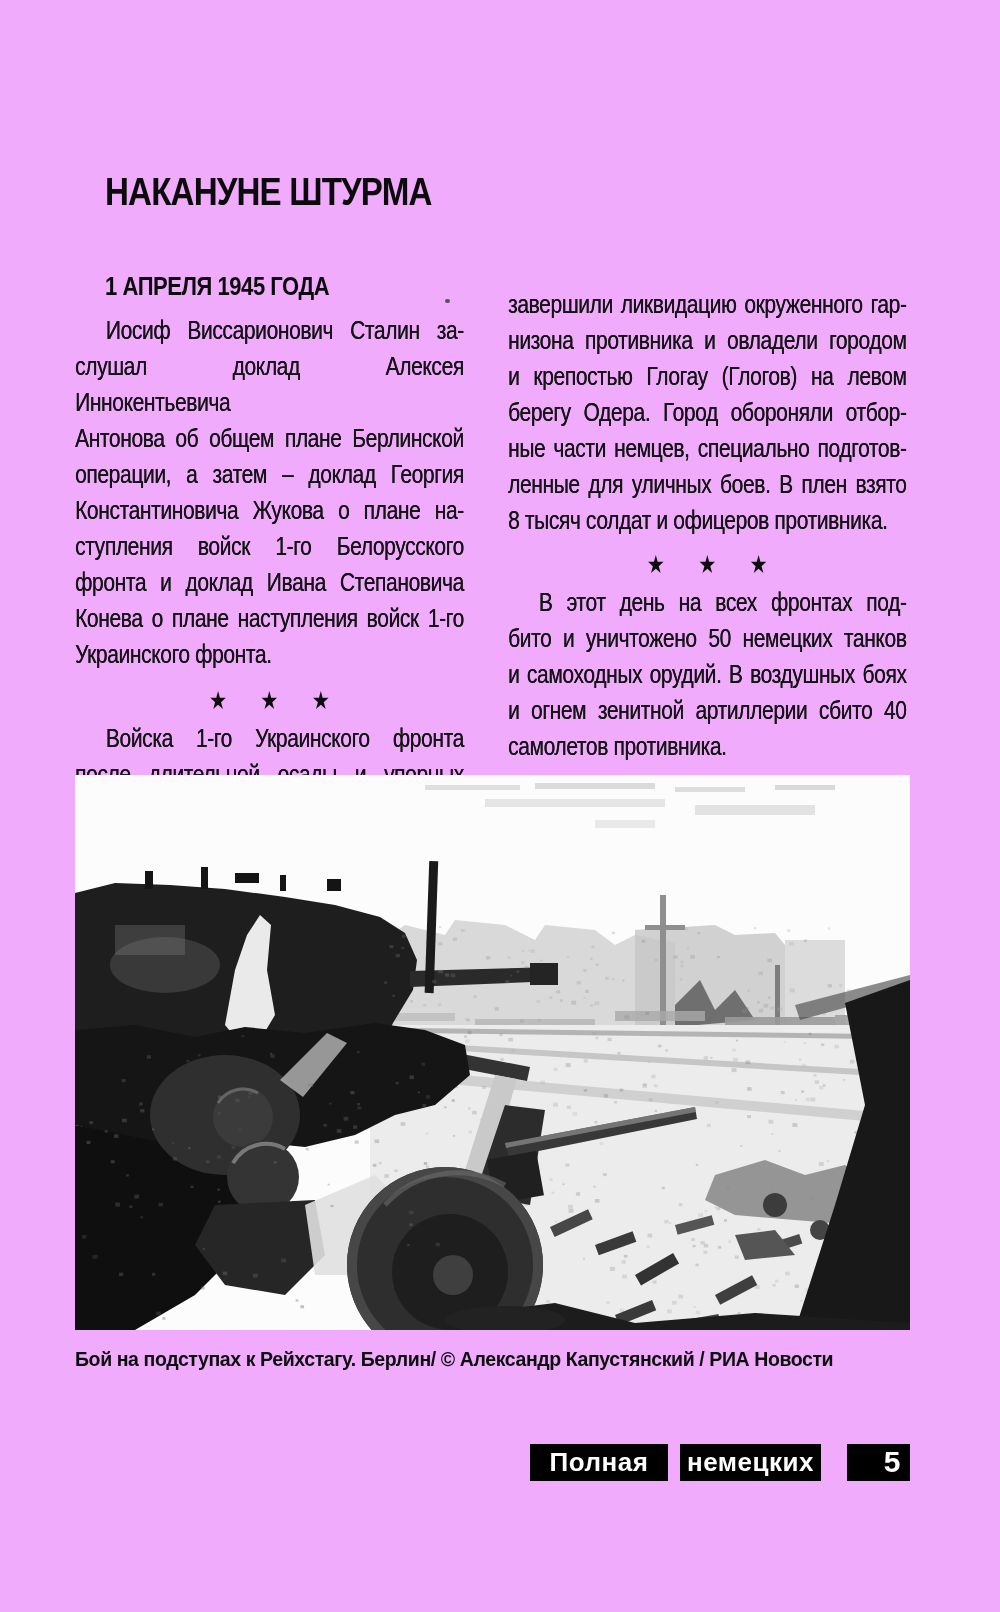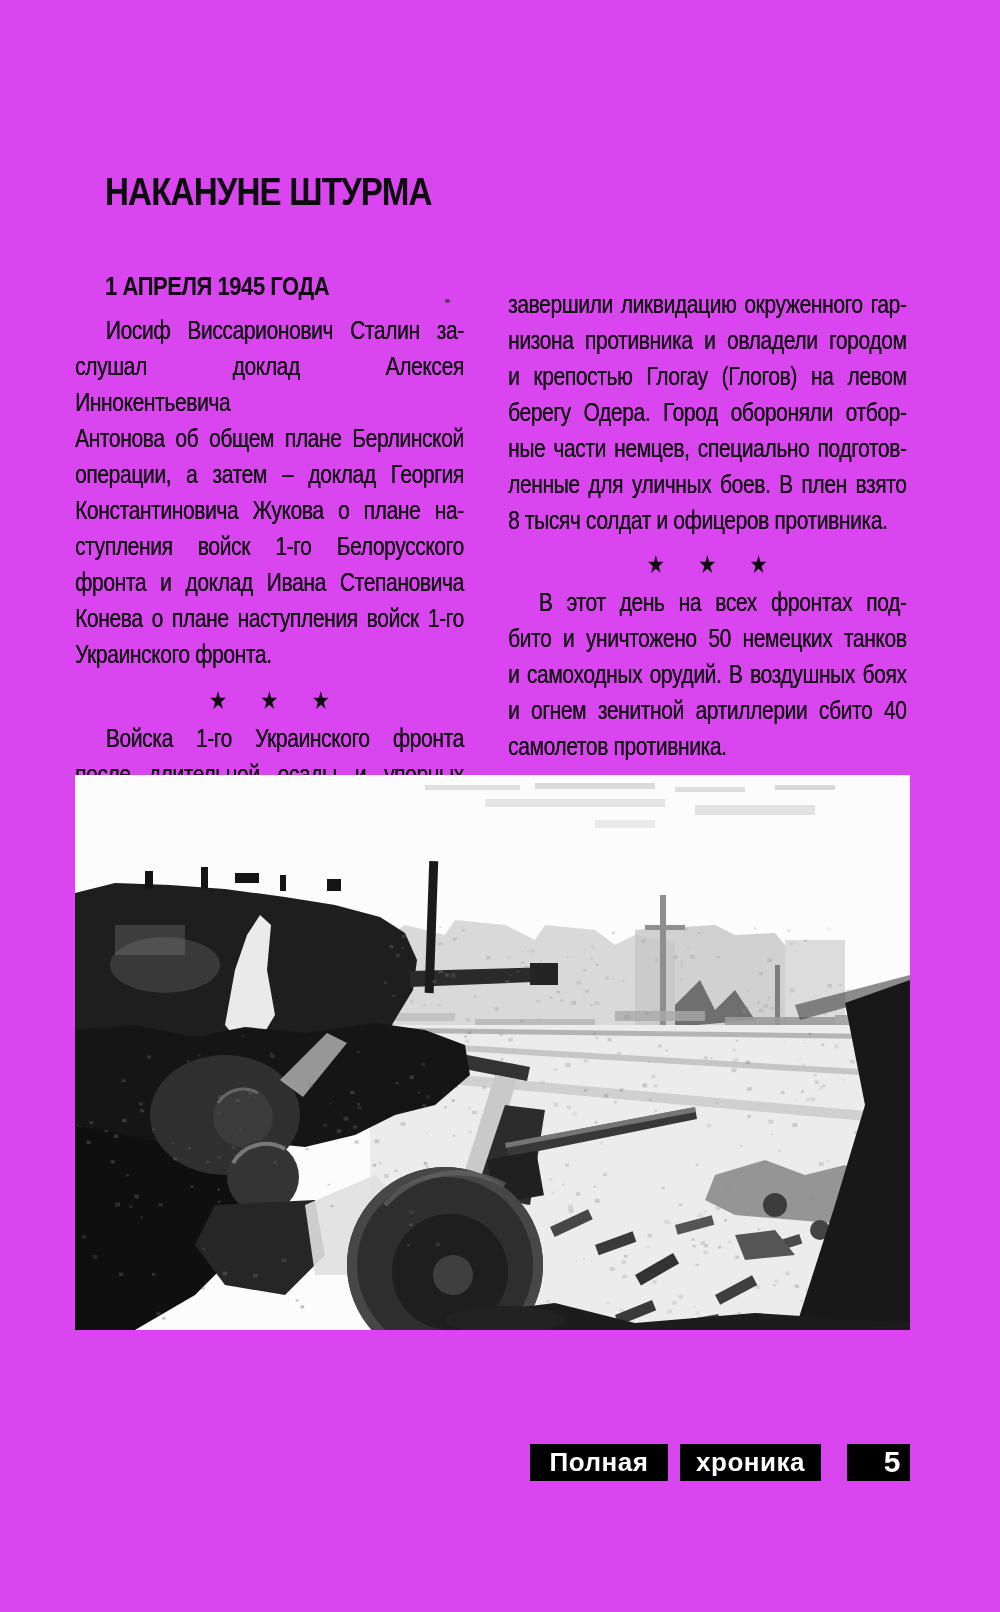--- a/index.html
+++ b/index.html
@@ -1,20 +1,20 @@
 <!DOCTYPE html>
 <html><head>
 <meta charset="utf-8">
 <style>
   html,body{margin:0;padding:0;background:#e8e8e8;}
   .page{
     position:relative;
     width:1000px;height:1612px;
     margin:0 auto;
-    background:#d946ef;
+    background:#f0abfc;
     font-family:"Liberation Sans", sans-serif;
     color:#111;
     overflow:hidden;
   }
   
   .title{
     position:absolute;left:105px;top:170px;
     font-size:39px;font-weight:bold;letter-spacing:-1px;
     transform:scaleX(.85);transform-origin:0 0;
     white-space:nowrap;color:#0b0b0b;
@@ -657,18 +657,19 @@
         <rect x="233.3" y="308.2" width="4.8" height="3.8" fill="rgb(123,123,123)" opacity="0.35"></rect>
         <rect x="65.4" y="441.2" width="2.6" height="2.1" fill="rgb(93,93,93)" opacity="0.35"></rect>
         <rect x="376.7" y="324.3" width="3.0" height="2.4" fill="rgb(88,88,88)" opacity="0.35"></rect>
         <rect x="195.4" y="279.3" width="4.3" height="3.5" fill="rgb(101,101,101)" opacity="0.35"></rect>
         <rect x="97.8" y="382.2" width="4.3" height="3.4" fill="rgb(111,111,111)" opacity="0.35"></rect>
         <rect x="320.6" y="306.9" width="3.1" height="2.4" fill="rgb(109,109,109)" opacity="0.35"></rect>
         <rect x="64.1" y="327.5" width="3.6" height="2.9" fill="rgb(111,111,111)" opacity="0.35"></rect>
       </g>
   </svg>
 
+  <div class="caption">Бой на подступах к Рейхстагу. Берлин/ © Александр Капустянский / РИА Новости</div>
 
   <div class="footer-block fb-word1">Полная</div>
-  <div class="footer-block fb-word2">хроника</div>
+  <div class="footer-block fb-word2">немецких</div>
   <div class="footer-block fb-page">5</div>
 
 </div>
 
 </body></html>

